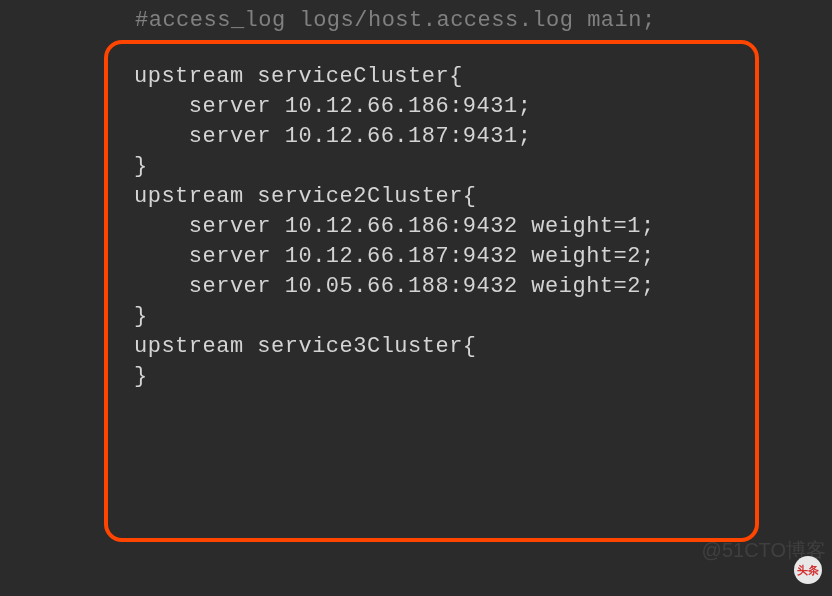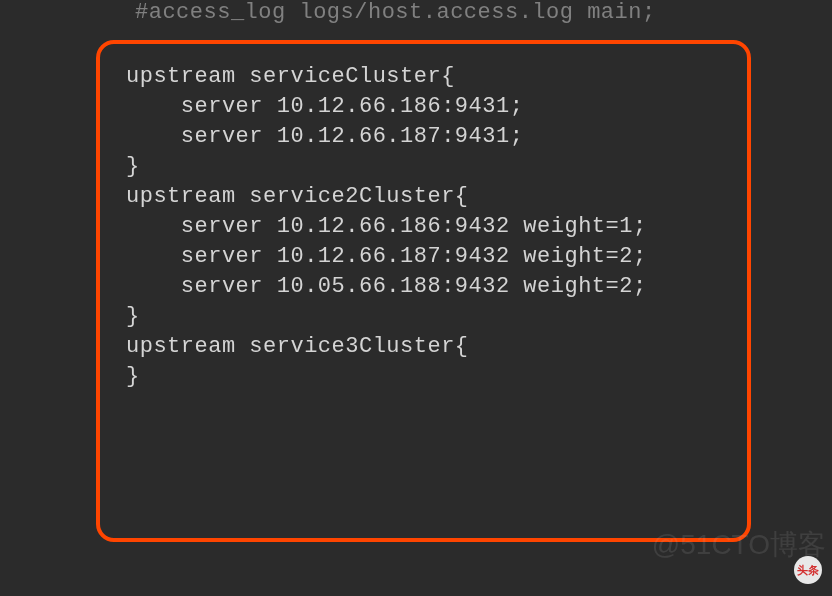--- a/index.html
+++ b/index.html
@@ -12,26 +12,27 @@
       height: 596px;
       background: #2b2b2b;
       font-family: 'Courier New', Consolas, monospace;
       position: relative;
       overflow: hidden;
     }
     .top-line {
       color: #808080;
       font-size: 22px;
       padding-left: 135px;
+      padding-top: 8px;
       font-family: 'Courier New', Consolas, monospace;
       letter-spacing: 0.5px;
     }
     .code-box {
       position: absolute;
-      left: 96px;
+      left: 104px;
       top: 40px;
       width: 655px;
       height: 502px;
       border: 4px solid #ff4500;
       border-radius: 18px;
       padding: 18px 18px 18px 26px;
     }
     .code-line {
       color: #d4d4d4;
       font-size: 22px;
@@ -64,21 +65,21 @@
     .footer-text {
       color: #e8e8e8;
       font-size: 18px;
       font-family: sans-serif;
     }
     .watermark {
       position: absolute;
       right: 6px;
       bottom: 32px;
       color: rgba(180,180,180,0.15);
-      font-size: 28px;
+      font-size: 20px;
       font-family: sans-serif;
     }
   </style>
 </head>
 <body>
 
 <div class="top-line">#access_log  logs/host.access.log  main;</div>
 
 <div class="code-box">
   <div class="code-line">upstream serviceCluster{</div>

